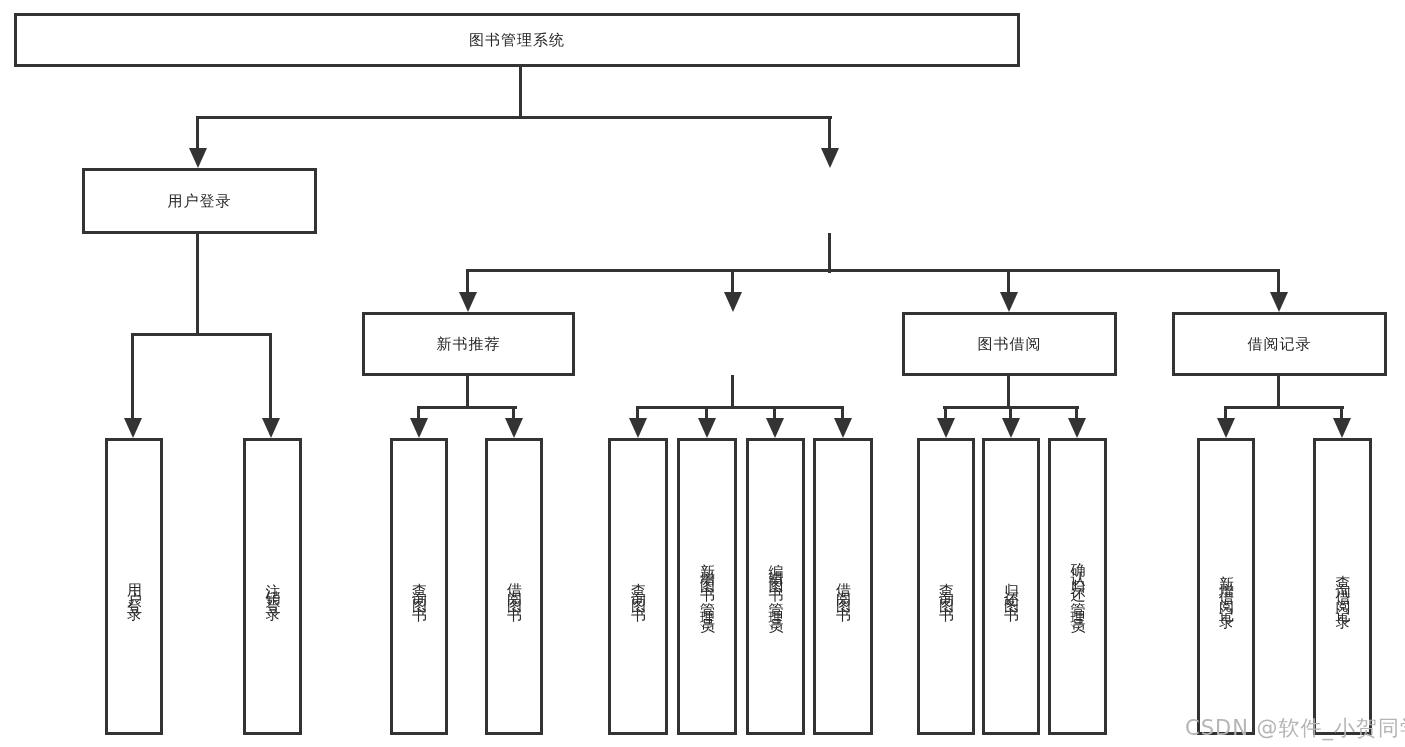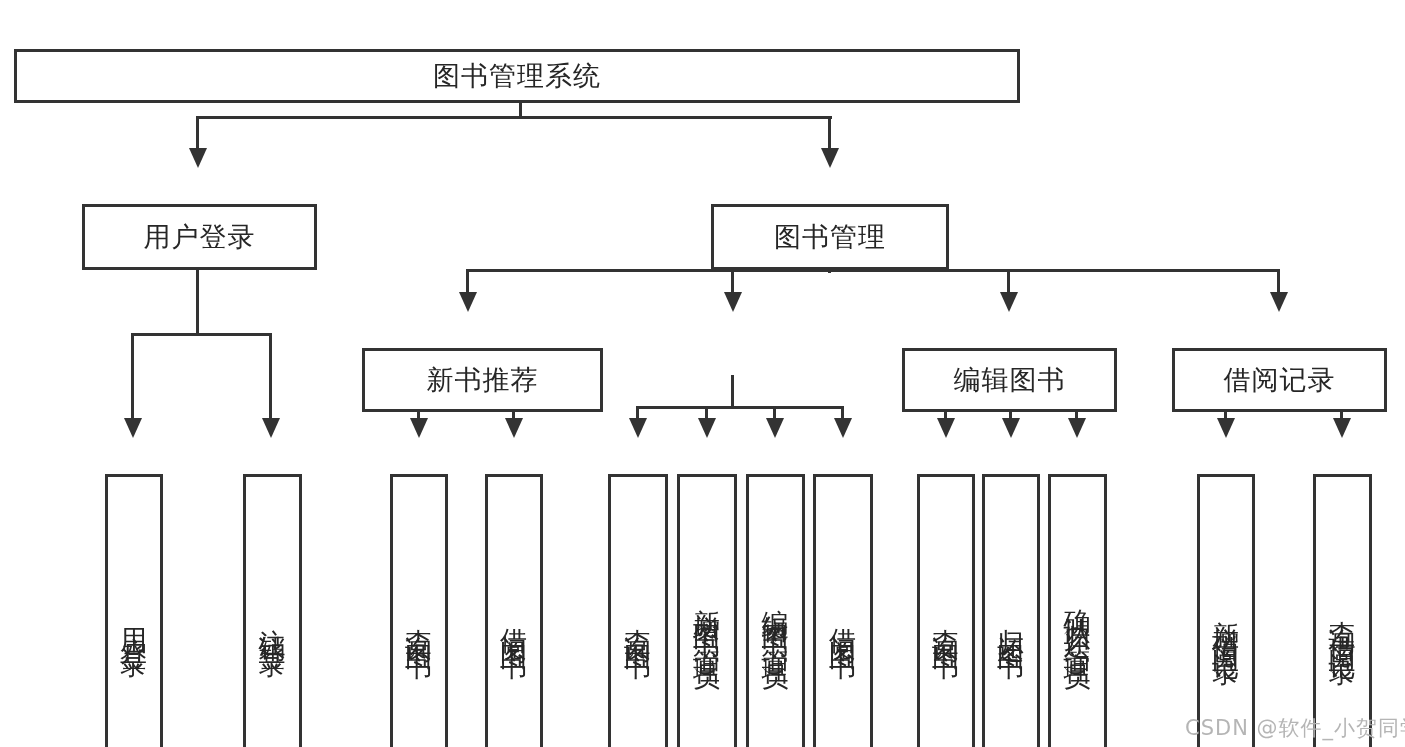--- a/index.html
+++ b/index.html
@@ -18,24 +18,23 @@
   }
   .box{
     position:absolute;
     box-sizing:border-box;
     border:3px solid var(--line);
     background:var(--bg);
     display:flex;
     align-items:center;
     justify-content:center;
     color:var(--text);
-    font-size:27px;
+    font-size:15px;
     letter-spacing:1px;
     z-index:2;
-    margin-top:36px;
   }
   .box.v{
     writing-mode:vertical-rl;
     text-orientation:mixed;
     letter-spacing:8px;
     line-height:1;
     padding:4px 0;
   }
   .hl{position:absolute;height:3px;background:var(--line);z-index:1;}
   .vl{position:absolute;width:3px;background:var(--line);z-index:1;}
@@ -65,42 +64,41 @@
   <div class="box" style="left:14px;top:13px;width:1006px;height:54px">图书管理系统</div>
 
   <div class="vl" style="left:519px;top:66px;height:53px"></div>
   <div class="hl" style="left:196px;top:116px;width:636px"></div>
   <div class="vl" style="left:196px;top:116px;height:36px"></div>
   <div class="arr" style="left:189px;top:148px"></div>
   <div class="vl" style="left:828px;top:116px;height:36px"></div>
   <div class="arr" style="left:821px;top:148px"></div>
 
   <div class="box" style="left:82px;top:168px;width:235px;height:66px">用户登录</div>
-  <div class="box" style="left:711px;top:168px;width:238px;height:66px">图书管理</div>
 
   <div class="vl" style="left:196px;top:233px;height:103px"></div>
   <div class="hl" style="left:131px;top:333px;width:141px"></div>
   <div class="vl" style="left:131px;top:333px;height:88px"></div>
   <div class="arr" style="left:124px;top:418px"></div>
   <div class="vl" style="left:269px;top:333px;height:88px"></div>
   <div class="arr" style="left:262px;top:418px"></div>
 
   <div class="vl" style="left:828px;top:233px;height:40px"></div>
   <div class="hl" style="left:466px;top:269px;width:814px"></div>
   <div class="vl" style="left:466px;top:269px;height:28px"></div>
   <div class="arr" style="left:459px;top:292px"></div>
   <div class="vl" style="left:731px;top:269px;height:28px"></div>
   <div class="arr" style="left:724px;top:292px"></div>
   <div class="vl" style="left:1007px;top:269px;height:28px"></div>
   <div class="arr" style="left:1000px;top:292px"></div>
   <div class="vl" style="left:1277px;top:269px;height:28px"></div>
   <div class="arr" style="left:1270px;top:292px"></div>
 
-  <div class="box" style="left:362px;top:312px;width:241px;height:64px">新书推荐</div>
-  <div class="box" style="left:902px;top:312px;width:215px;height:64px">编辑图书</div>
+  <div class="box" style="left:362px;top:312px;width:213px;height:64px">新书推荐</div>
+  <div class="box" style="left:902px;top:312px;width:215px;height:64px">图书借阅</div>
   <div class="box" style="left:1172px;top:312px;width:215px;height:64px">借阅记录</div>
 
   <div class="vl" style="left:466px;top:375px;height:34px"></div>
   <div class="hl" style="left:418px;top:406px;width:99px"></div>
   <div class="vl" style="left:417px;top:406px;height:16px"></div>
   <div class="arr" style="left:410px;top:418px"></div>
   <div class="vl" style="left:512px;top:406px;height:16px"></div>
   <div class="arr" style="left:505px;top:418px"></div>
 
   <div class="vl" style="left:731px;top:375px;height:34px"></div>

